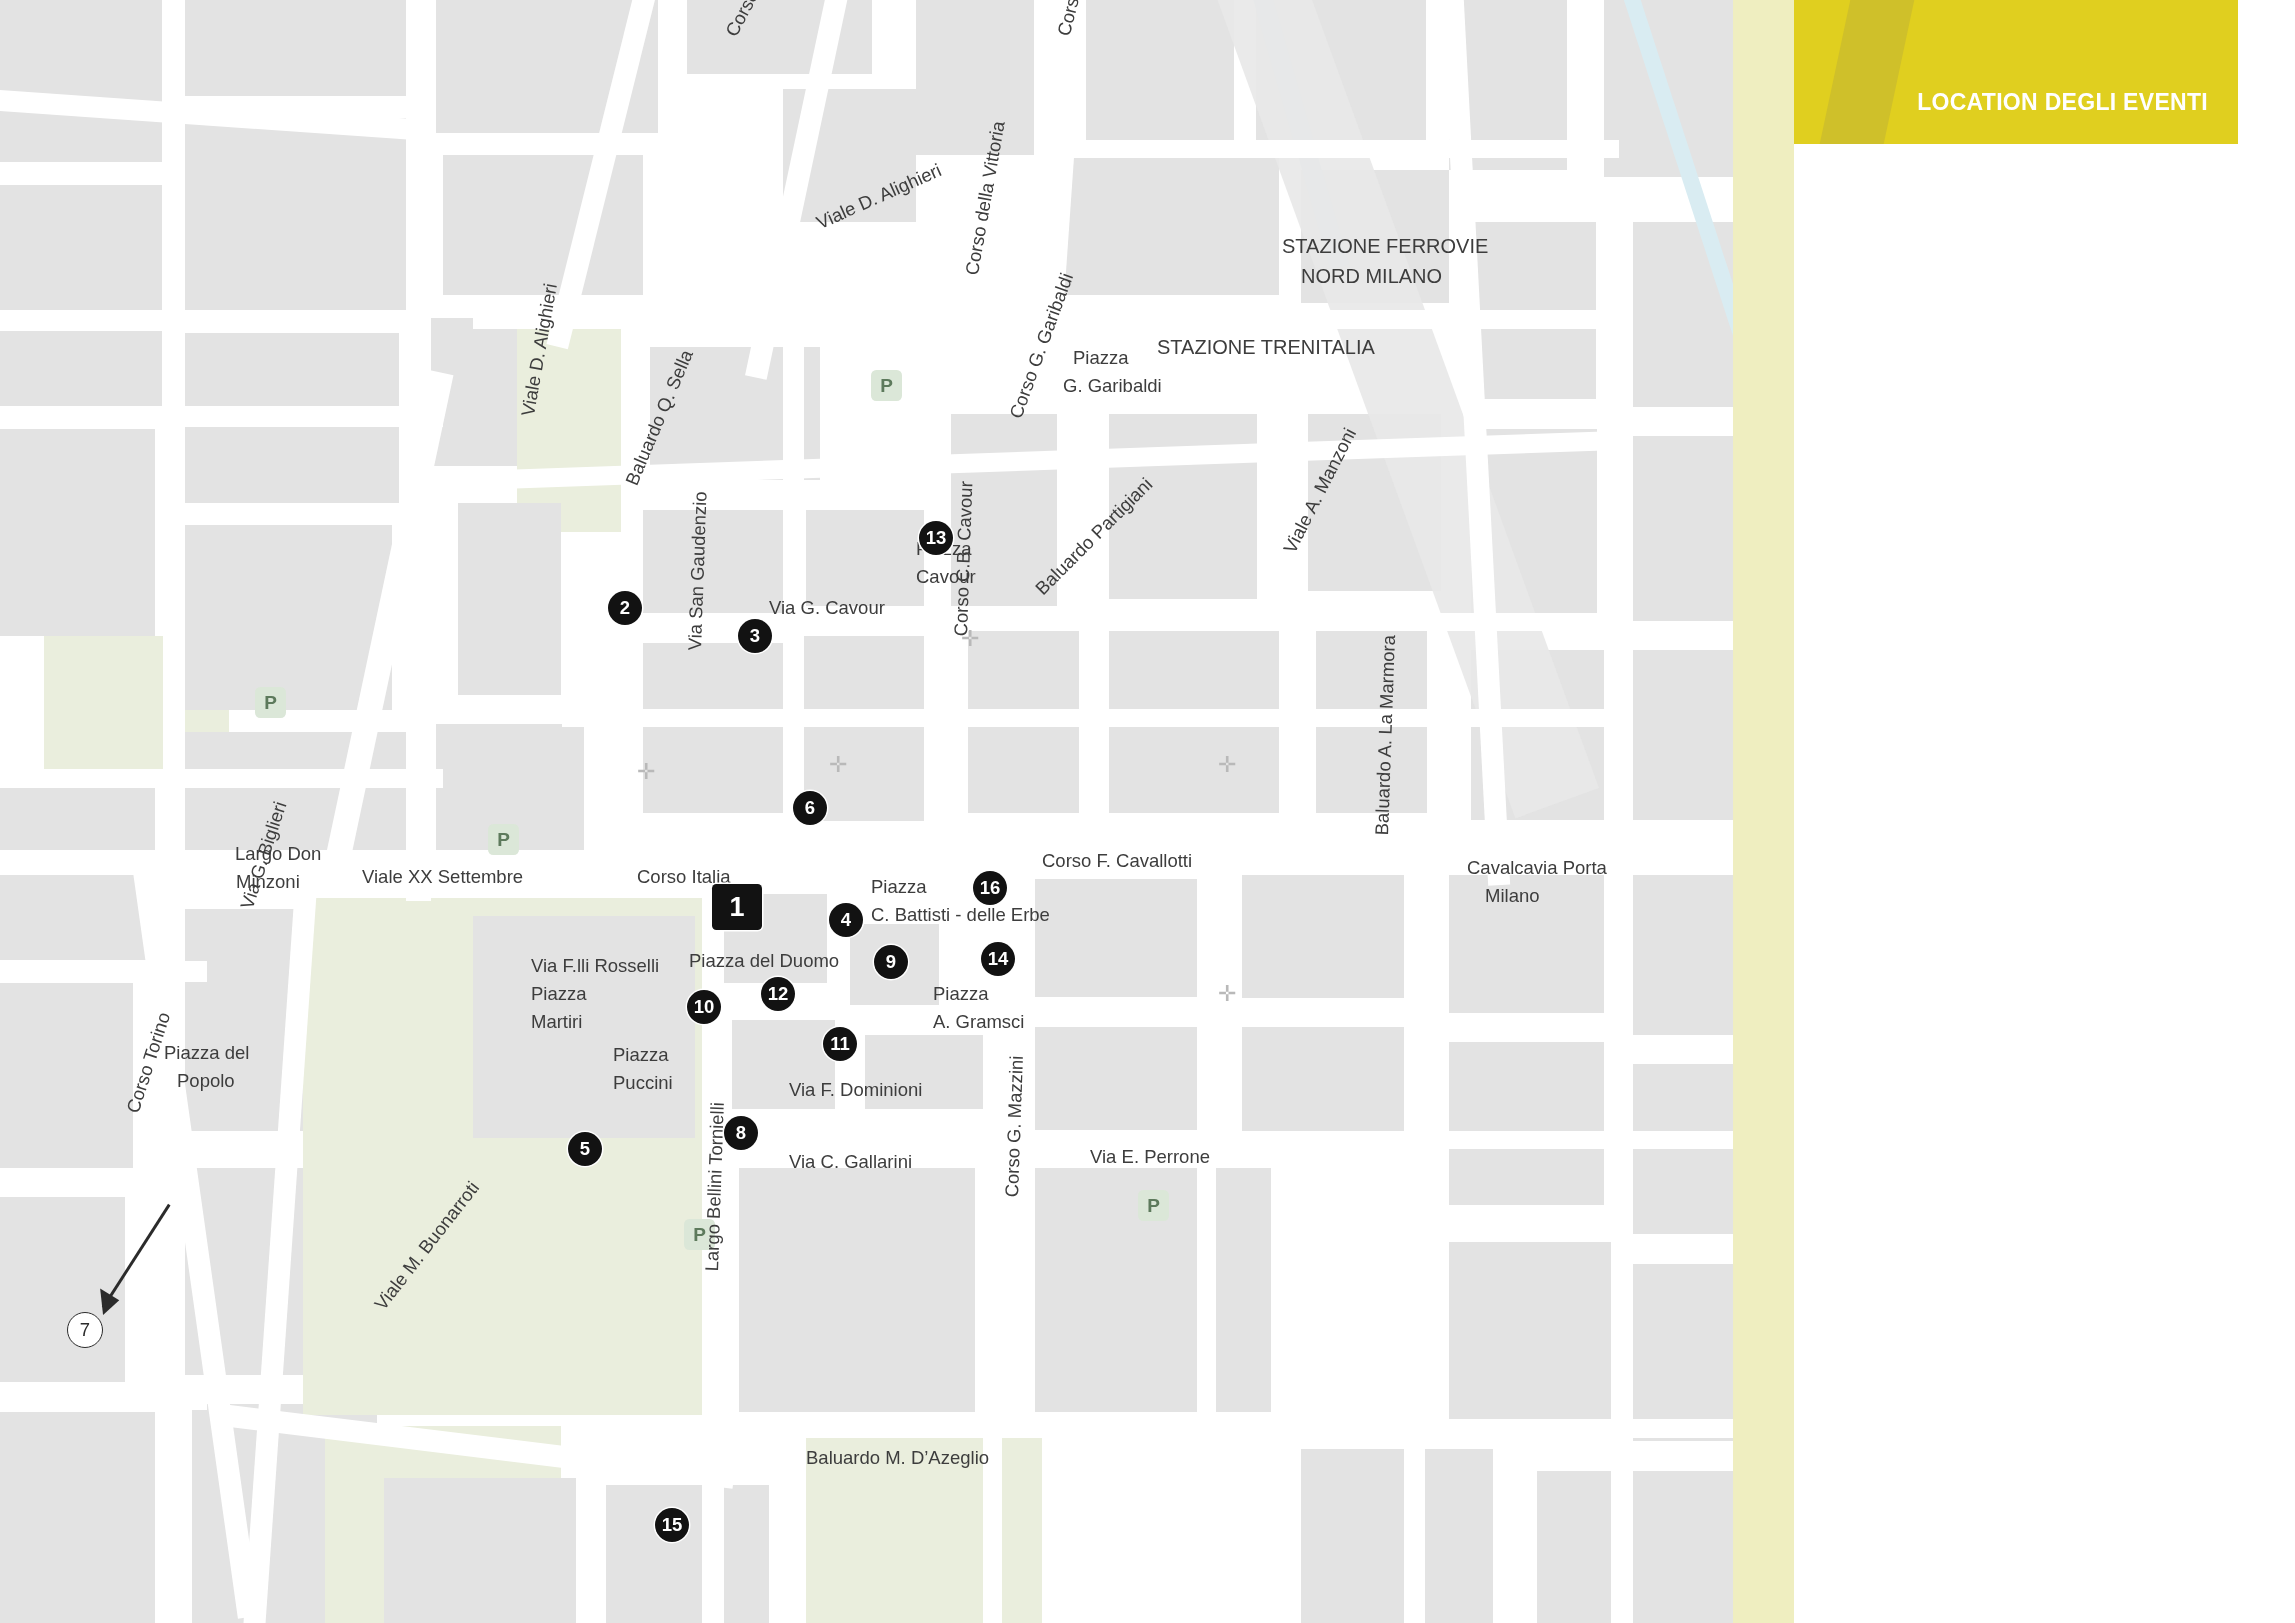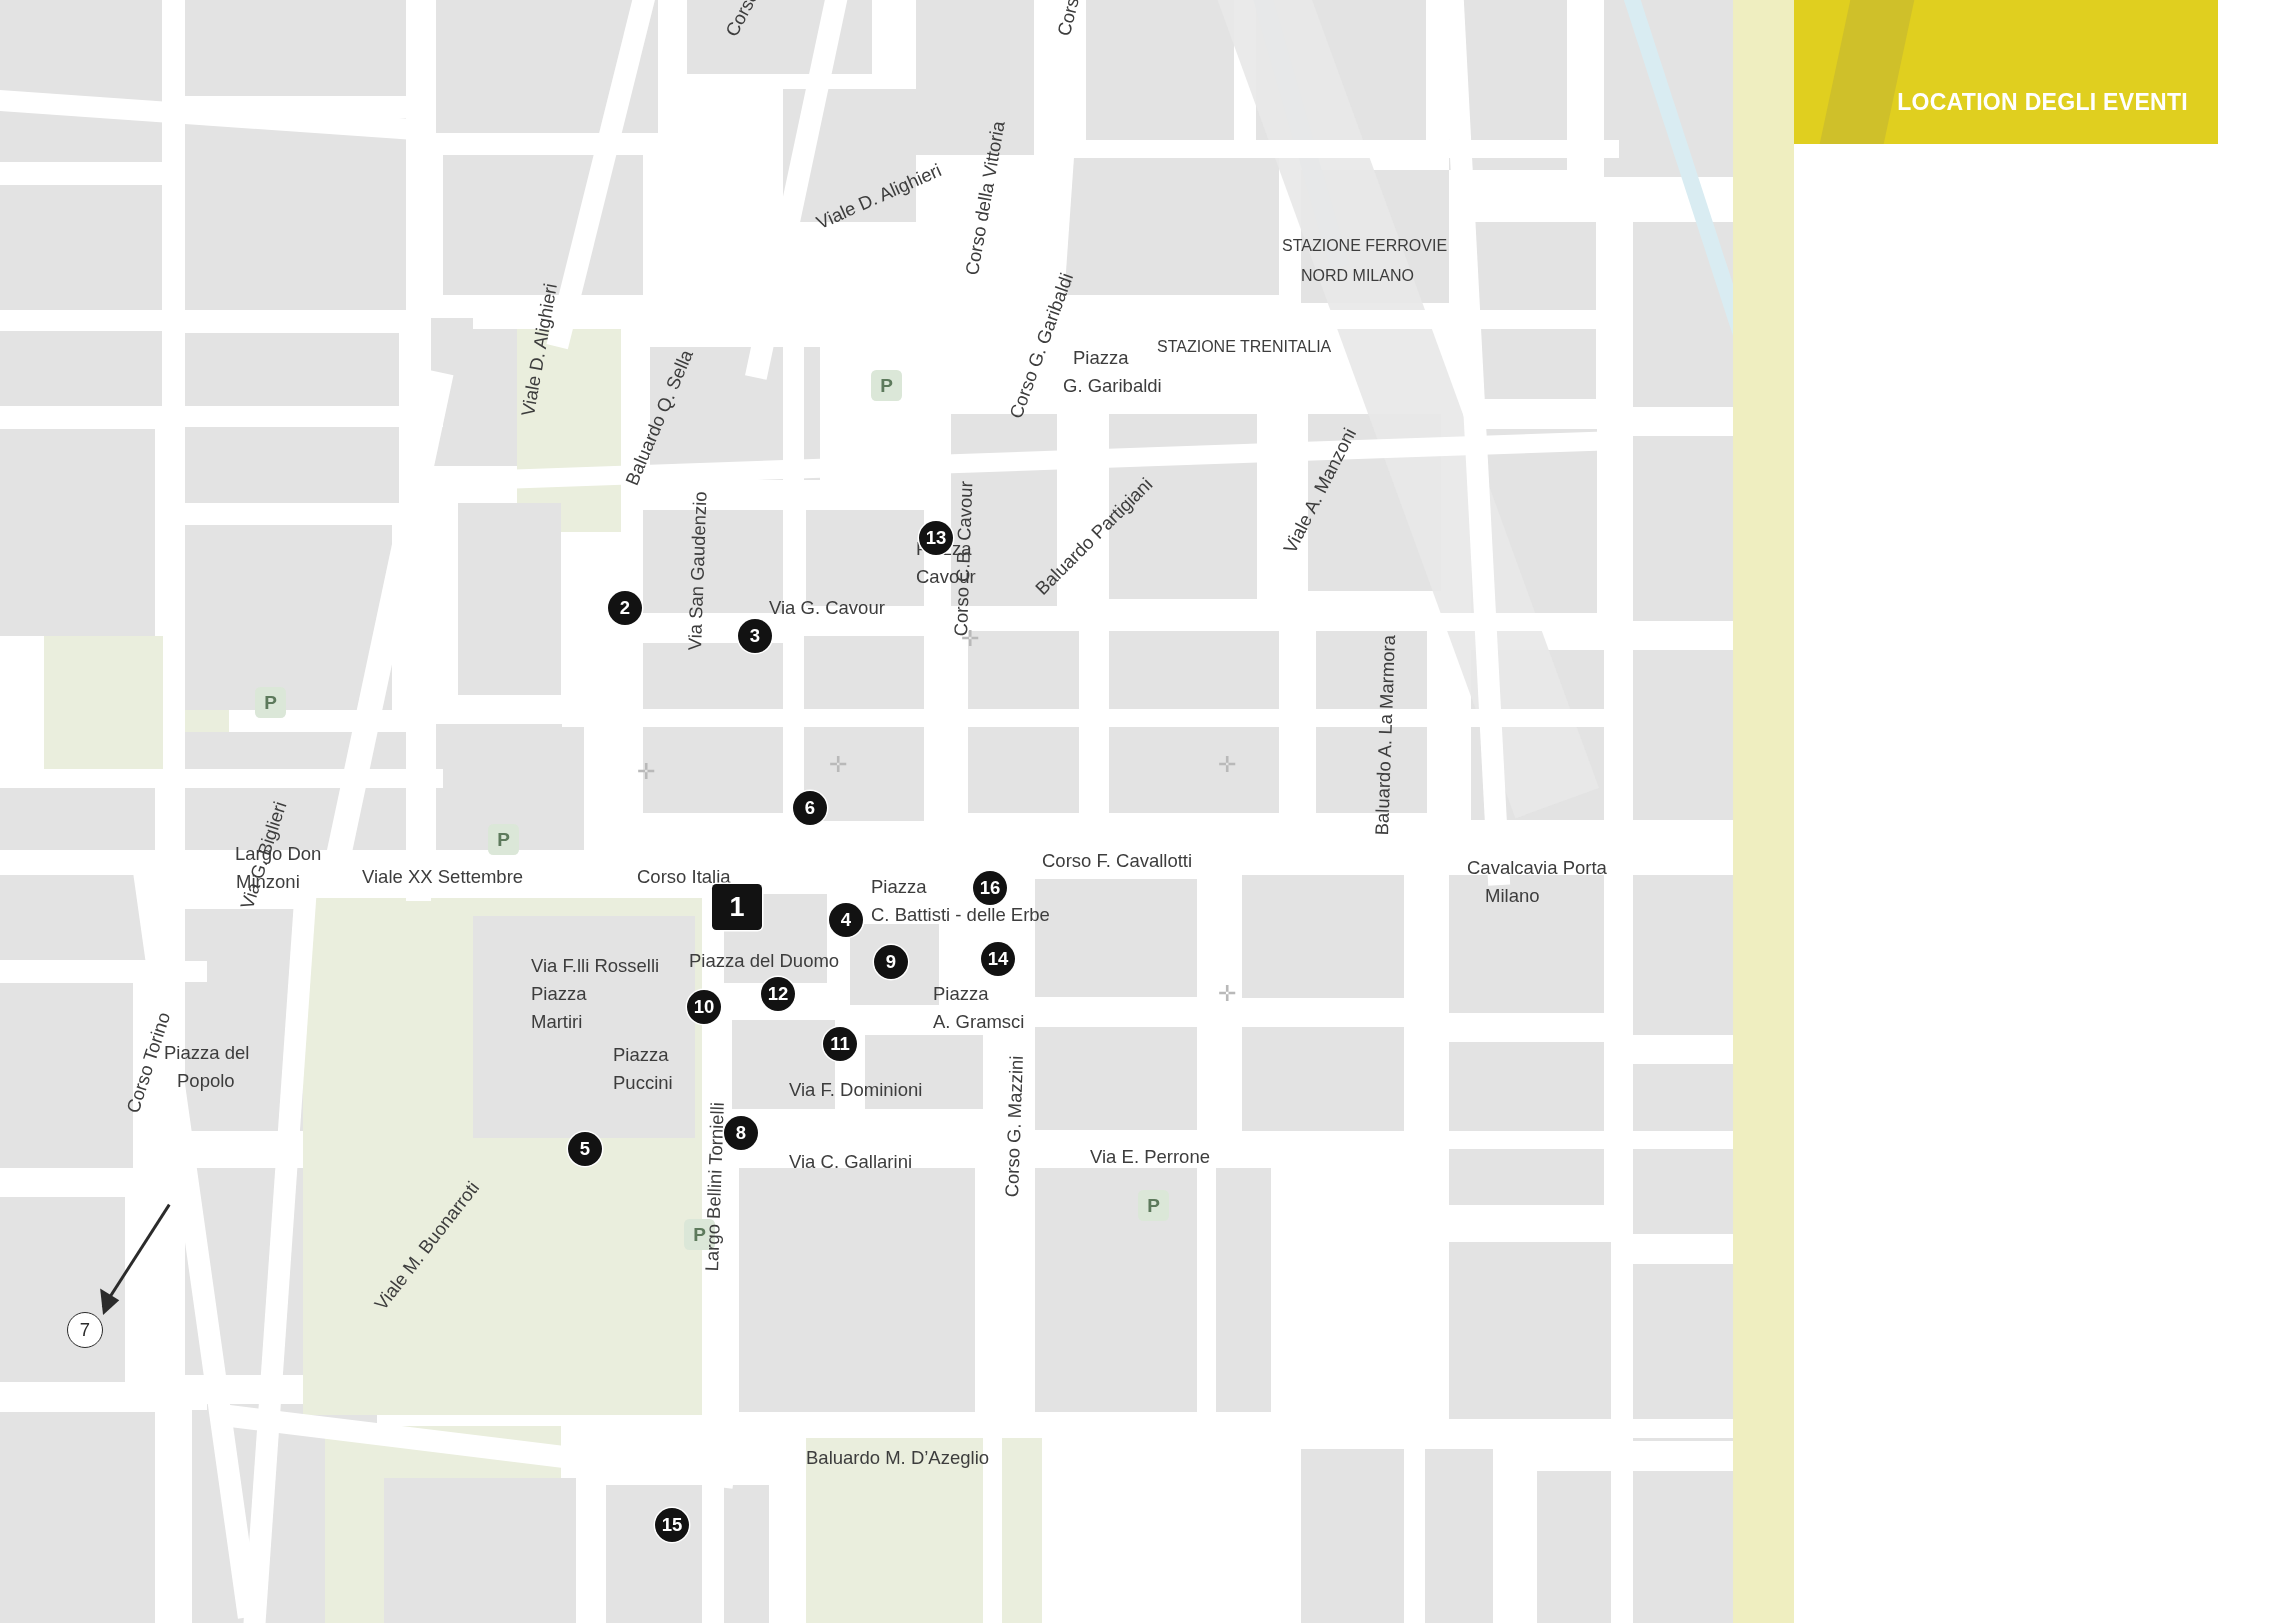--- a/index.html
+++ b/index.html
@@ -8,36 +8,36 @@
 
   
   #map{position:absolute;left:0;top:0;width:1733px;height:1624px;background:#ffffff;overflow:hidden;}
   .blk{position:absolute;background:#e3e3e3;}
   .blk.green{background:#eaeedd;}
   .road{position:absolute;background:#ffffff;}
   .water{position:absolute;background:#d9ecf2;}
   .rail{position:absolute;background:#e8e8e8;}
 
   .lbl{position:absolute;color:#3d3d3d;font-size:18.5px;line-height:22px;white-space:nowrap;}
-  .lbl.big{font-size:16px;}
+  .lbl.big{font-size:20px;}
 
   .pin{position:absolute;width:34px;height:34px;border-radius:50%;background:#121212;color:#ffffff;
        font-size:18.5px;font-weight:bold;display:flex;align-items:center;justify-content:center;
        box-shadow:0 0 0 1.5px #ffffff;}
   .pin.sq{width:50px;height:46px;border-radius:4.4px;font-size:27px;}
   .pin.hollow{background:#ffffff;color:#2b2b2b;border:1.5px solid #2b2b2b;box-shadow:none;font-weight:normal;}
 
   .pmark{position:absolute;width:31px;height:31px;border-radius:5.2px;background:#dbe7d8;color:#5d7a5c;
          font-size:19px;display:flex;align-items:center;justify-content:center;font-weight:bold;}
   .cross{position:absolute;color:#b9b9b9;font-size:22px;line-height:22px;}
 
   
   #sidebar{position:absolute;left:1733px;top:0;width:562px;height:1624px;background:#ffffff;}
   #sidebar .stripe{position:absolute;left:0;top:0;width:61px;height:1624px;background:#efeec0;}
-  #sidebar .headband{position:absolute;left:61px;top:0;width:424px;height:144px;background:#e0cf1f;}
+  #sidebar .headband{position:absolute;left:61px;top:0;width:424px;height:144px;background:#e0cf1f;padding-left:20px;}
   #sidebar .headband .shade{position:absolute;left:41px;top:0;width:64px;height:144px;background:#cfc02a;
      transform:skewX(-12deg);}
   #sidebar .headtitle{position:absolute;right:30px;top:89px;font-size:23px;font-weight:bold;color:#ffffff;letter-spacing:0.3px;}
   .arrow7{position:absolute;}
 </style>
 </head>
 <body>
 
 <div id="page">
 

